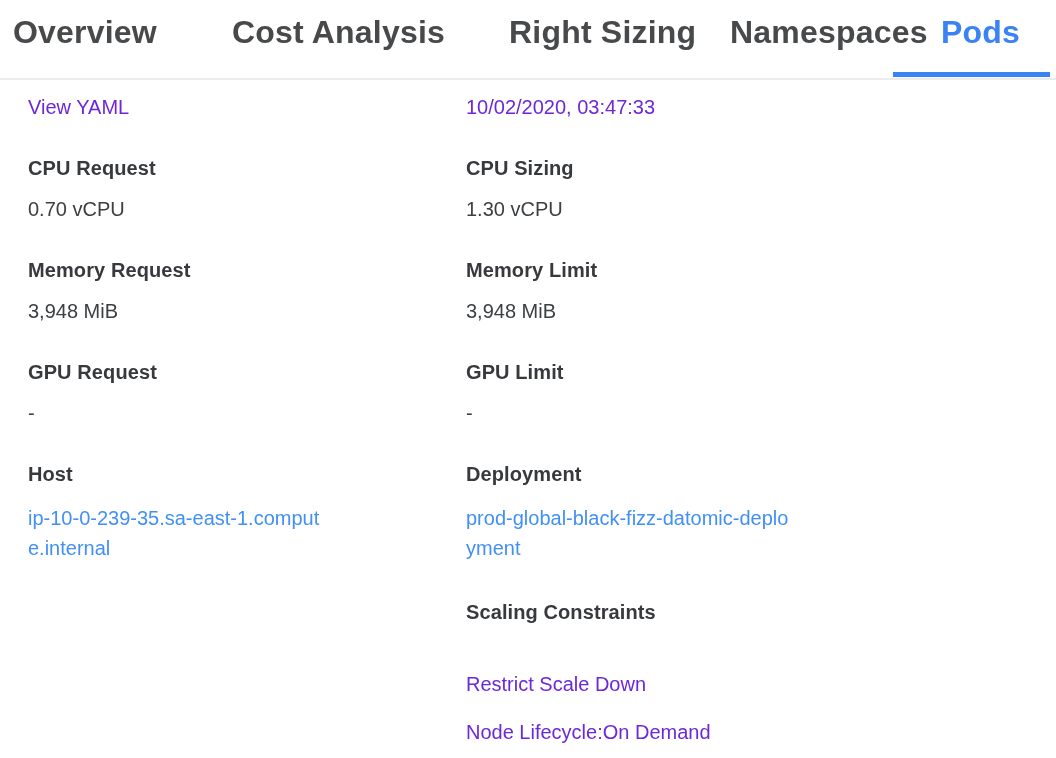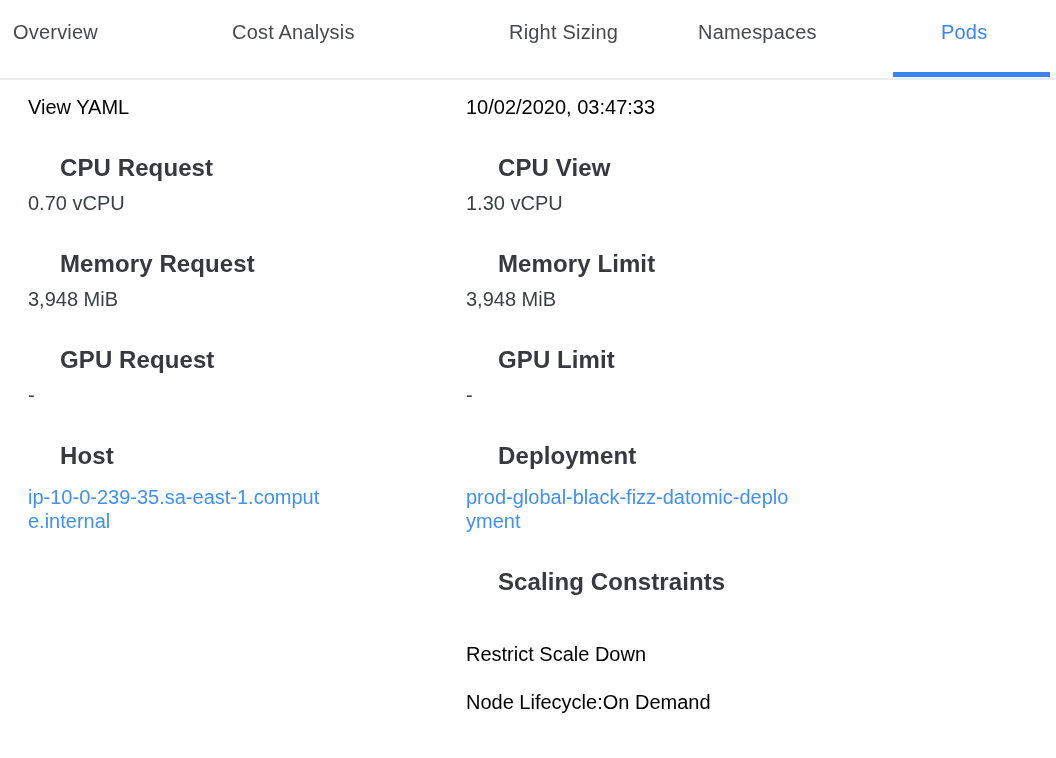--- a/index.html
+++ b/index.html
@@ -15,80 +15,79 @@
   
   .tabbar {
     position: relative;
     height: 80px;
     border-bottom: 2px solid #ececec;
     background: #fff;
   }
   .tab {
     position: absolute;
     top: 17px;
-    font-size: 20px;
+    font-size: 32px;
     line-height: 30px;
-    font-weight: 400;
+    font-weight: 700;
     color: #47494b;
     cursor: pointer;
     white-space: nowrap;
     letter-spacing: 0.2px;
   }
   .tab.active { color: #3b82f2; }
   .tab-overview    { left: 13px; }
   .tab-cost        { left: 232px; }
   .tab-rightsizing { left: 465px; margin-left: 44px; }
-  .tab-namespaces  { left: 698px; }
+  .tab-namespaces  { left: 730px; }
   .tab-pods        { left: 941px; }
   .active-underline {
     position: absolute;
     left: 893px;
     bottom: 1px;
     width: 157px;
     height: 5px;
     background: #3b82f2;
   }
 
   
   .detail {
     display: grid;
     grid-template-columns: 438px 1fr;
     row-gap: 37px;
     padding: 15px 24px 30px 28px;
   }
   .cell { min-height: 24px; }
   .field-label {
-    font-size: 24px;
+    font-size: 20px;
     line-height: 24px;
     font-weight: 600;
     color: #37393c;
     letter-spacing: 0.1px;
-    margin-left: 32px;
   }
   .field-value {
-    margin-top: 11px;
+    margin-top: 17px;
     font-size: 20px;
     line-height: 24px;
     font-weight: 400;
     color: #3c4043;
   }
   .link {
     color: #4290f4;
     cursor: pointer;
     text-decoration: none;
   }
   .plain-text {
     font-size: 20px;
     line-height: 24px;
-    color: #000000;
+    color: #6d28d9;
   }
   .value-link {
     margin-top: 17px;
     font-size: 20px;
-    line-height: 24px;
+    line-height: 30px;
     word-break: break-all;
   }
   .host-width { max-width: 296px; }
   .deploy-width { max-width: 326px; }
 
   .scaling-item-first { margin-top: 48px; }
   .scaling-item { margin-top: 24px; }
 </style>
 </head>
 <body>
@@ -111,21 +110,21 @@
     </div>
     <div class="cell">
       <span class="plain-text">10/02/2020, 03:47:33</span>
     </div>
 
     <div class="cell">
       <div class="field-label">CPU Request</div>
       <div class="field-value">0.70 vCPU</div>
     </div>
     <div class="cell">
-      <div class="field-label">CPU View</div>
+      <div class="field-label">CPU Sizing</div>
       <div class="field-value">1.30 vCPU</div>
     </div>
 
     <div class="cell">
       <div class="field-label">Memory Request</div>
       <div class="field-value">3,948 MiB</div>
     </div>
     <div class="cell">
       <div class="field-label">Memory Limit</div>
       <div class="field-value">3,948 MiB</div>

